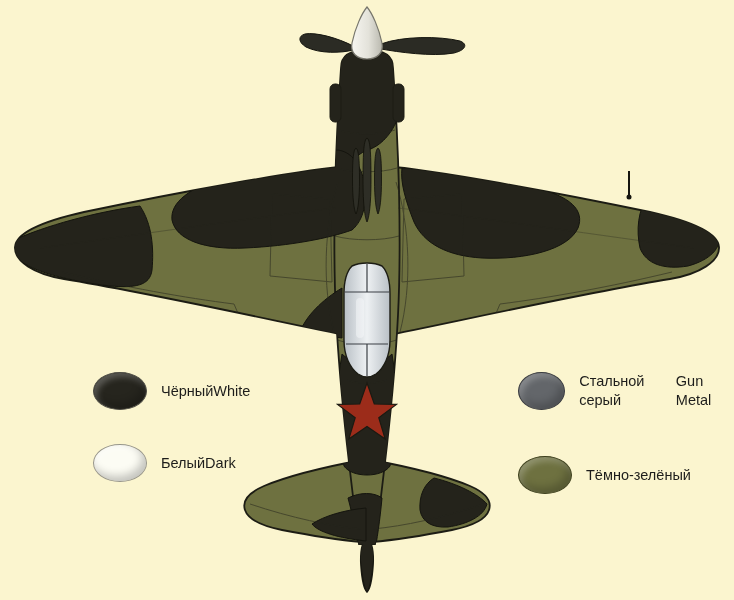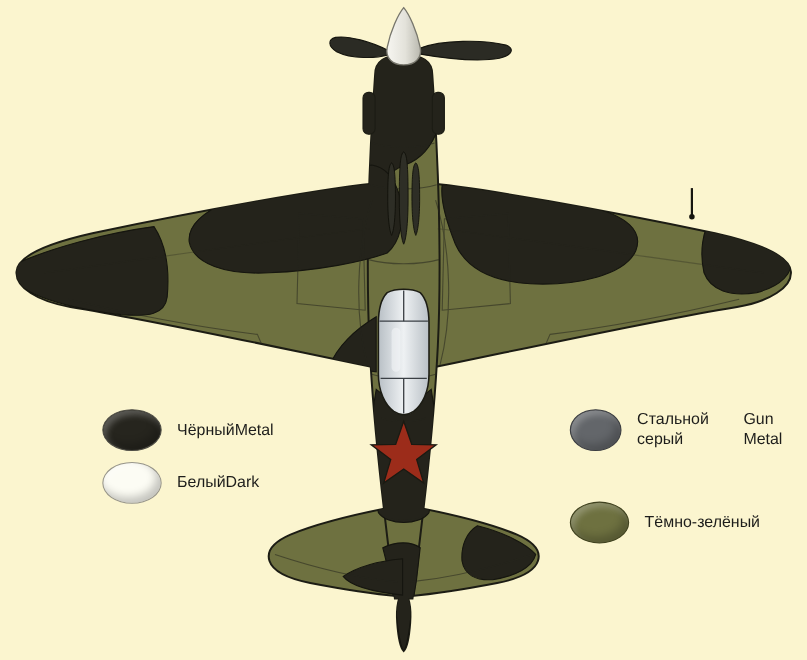--- a/index.html
+++ b/index.html
@@ -136,25 +136,25 @@
       <circle cx="629" cy="197" r="2.5" fill="#15150f"></circle>
     </g>
   </svg>
 
   <div>
 
     <div class="legend-item" style="left:93px;top:372px">
       <span class="swatch" style="background: rgb(38, 37, 30); border-color: rgb(78, 77, 69);"></span>
       <span class="labels">
         <span>Чёрный</span>
-        <span>Metal</span>
+        <span>White</span>
       </span>
     </div>
 
-    <div class="legend-item" style="left:93px;top:420px">
+    <div class="legend-item" style="left:93px;top:444px">
       <span class="swatch" style="background: rgb(252, 252, 244); border-color: rgb(151, 149, 138);"></span>
       <span class="labels">
         <span>Белый</span>
         <span>Dark</span>
       </span>
     </div>
 
     <div class="legend-item" style="left:518px;top:372px">
       <span class="swatch" style="background: rgb(99, 102, 106); border-color: rgb(59, 61, 65);"></span>
       <span class="labels">

